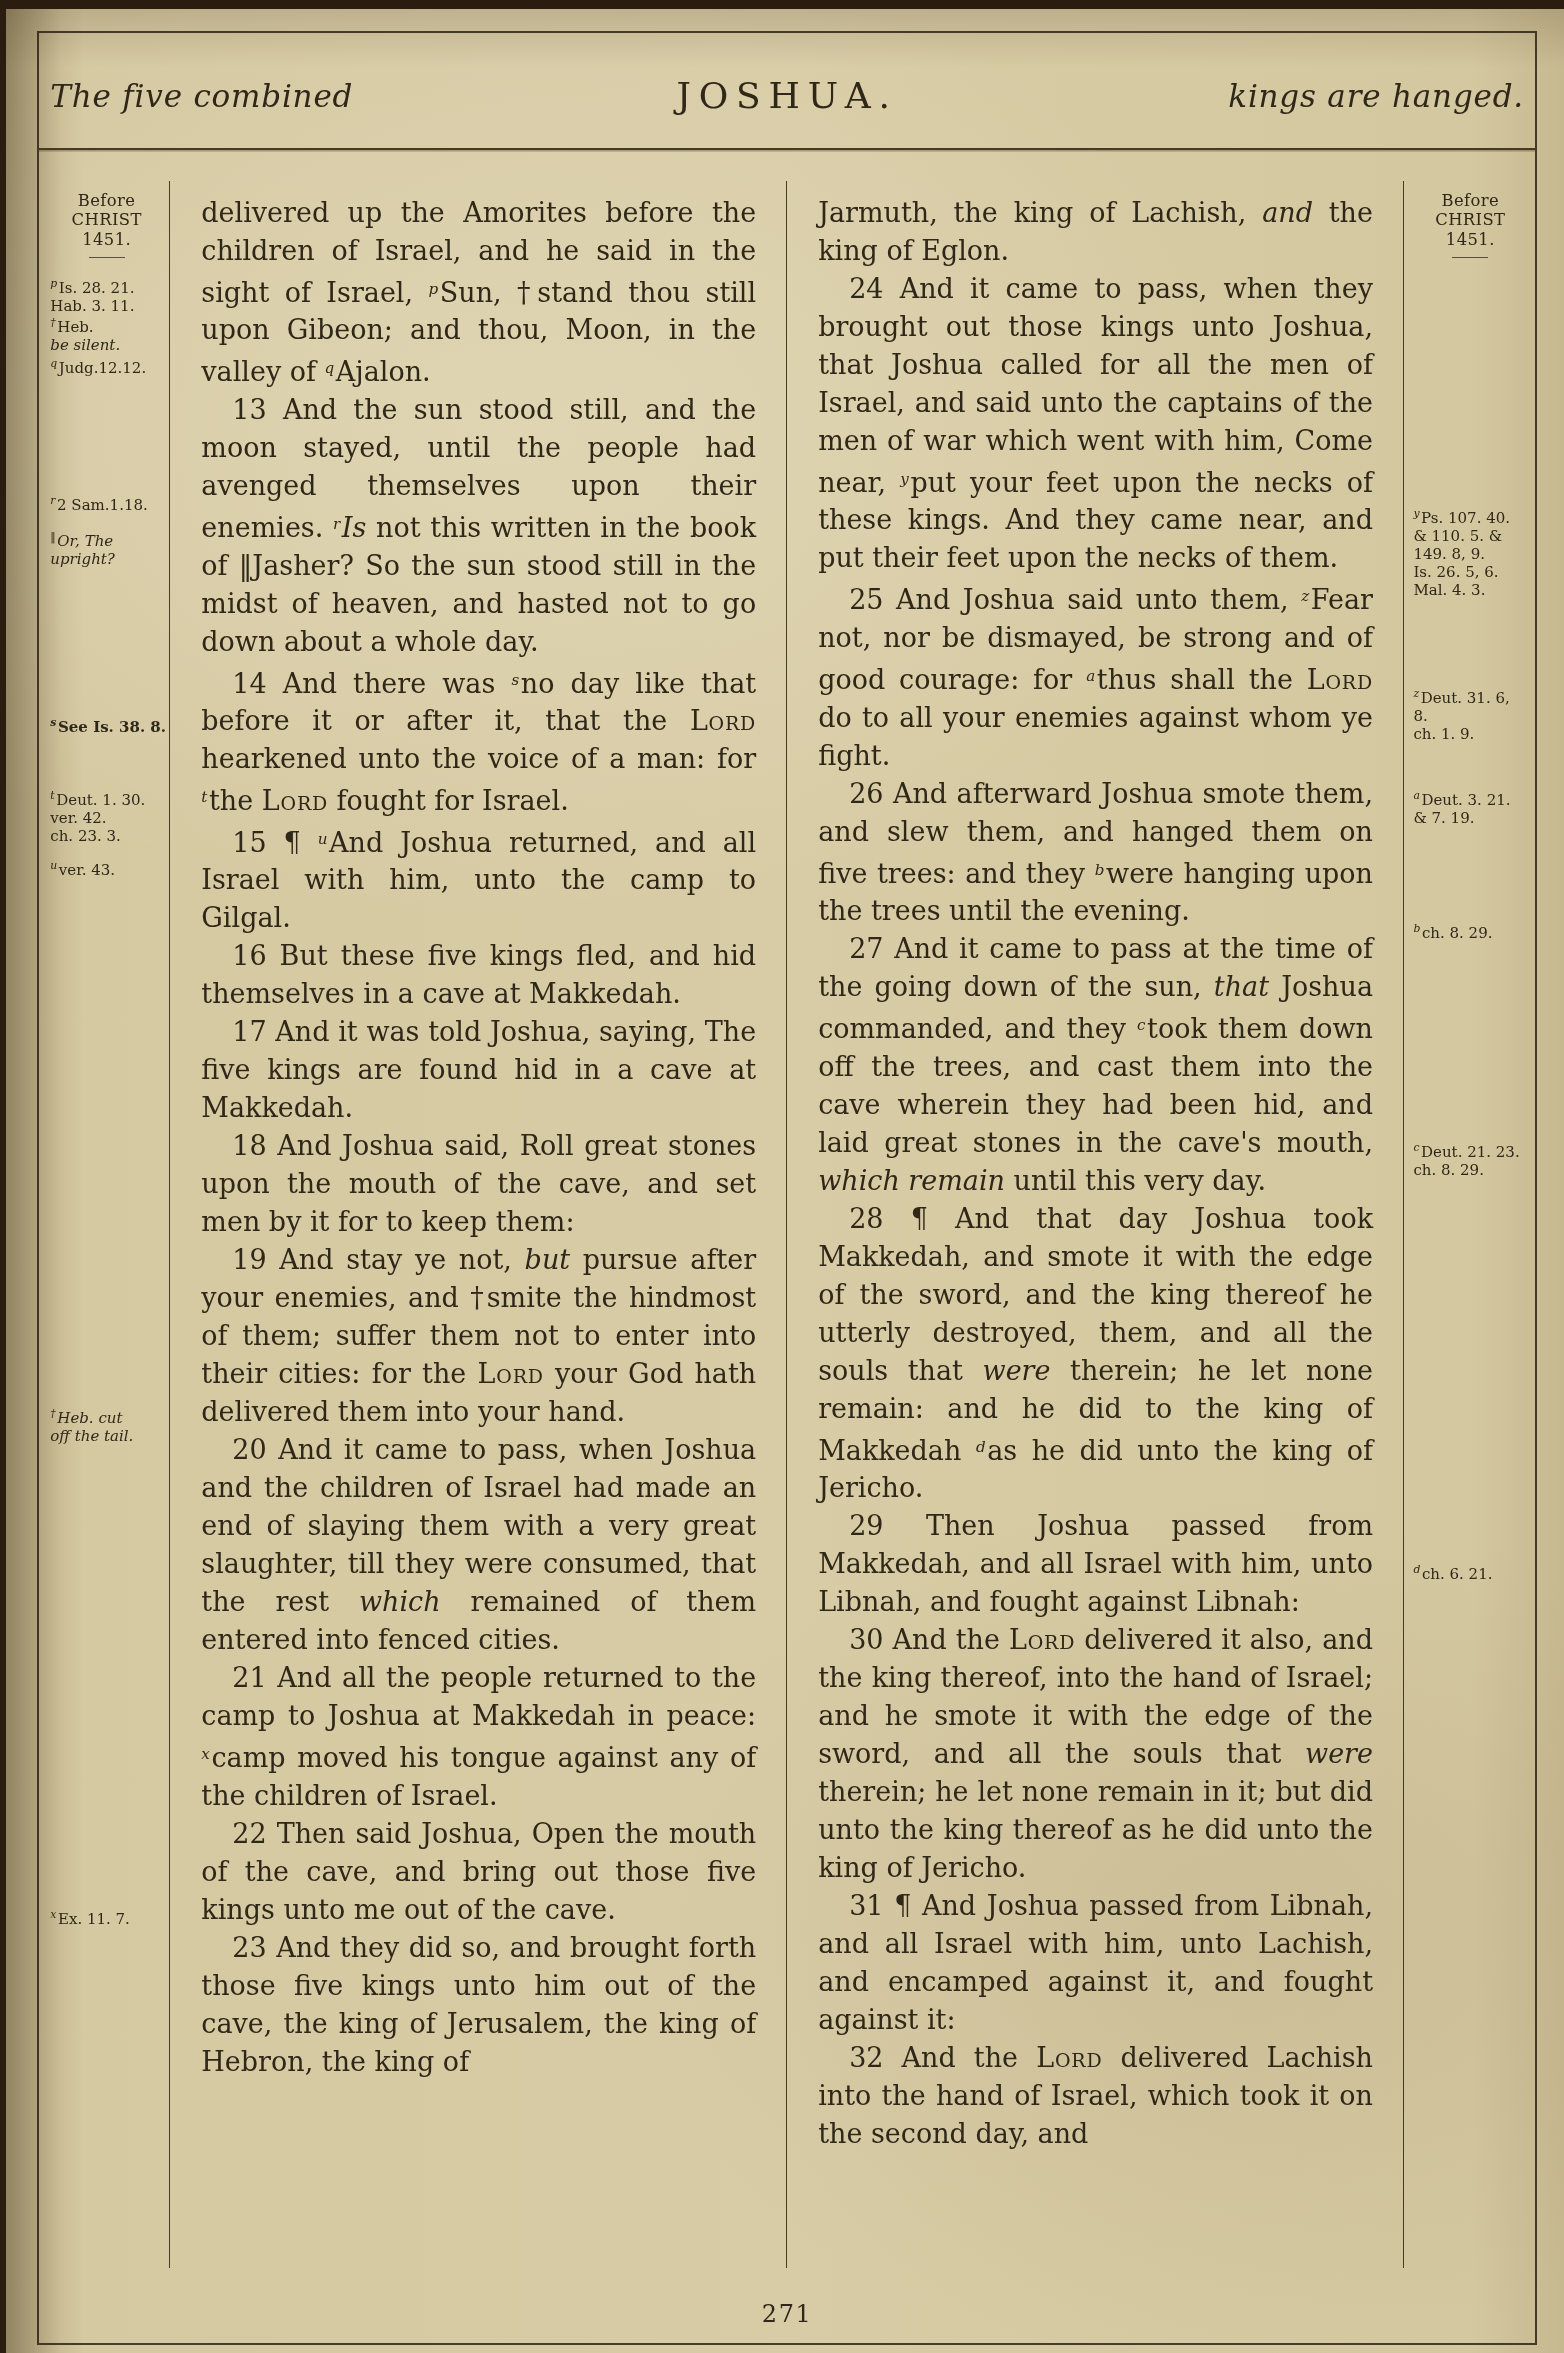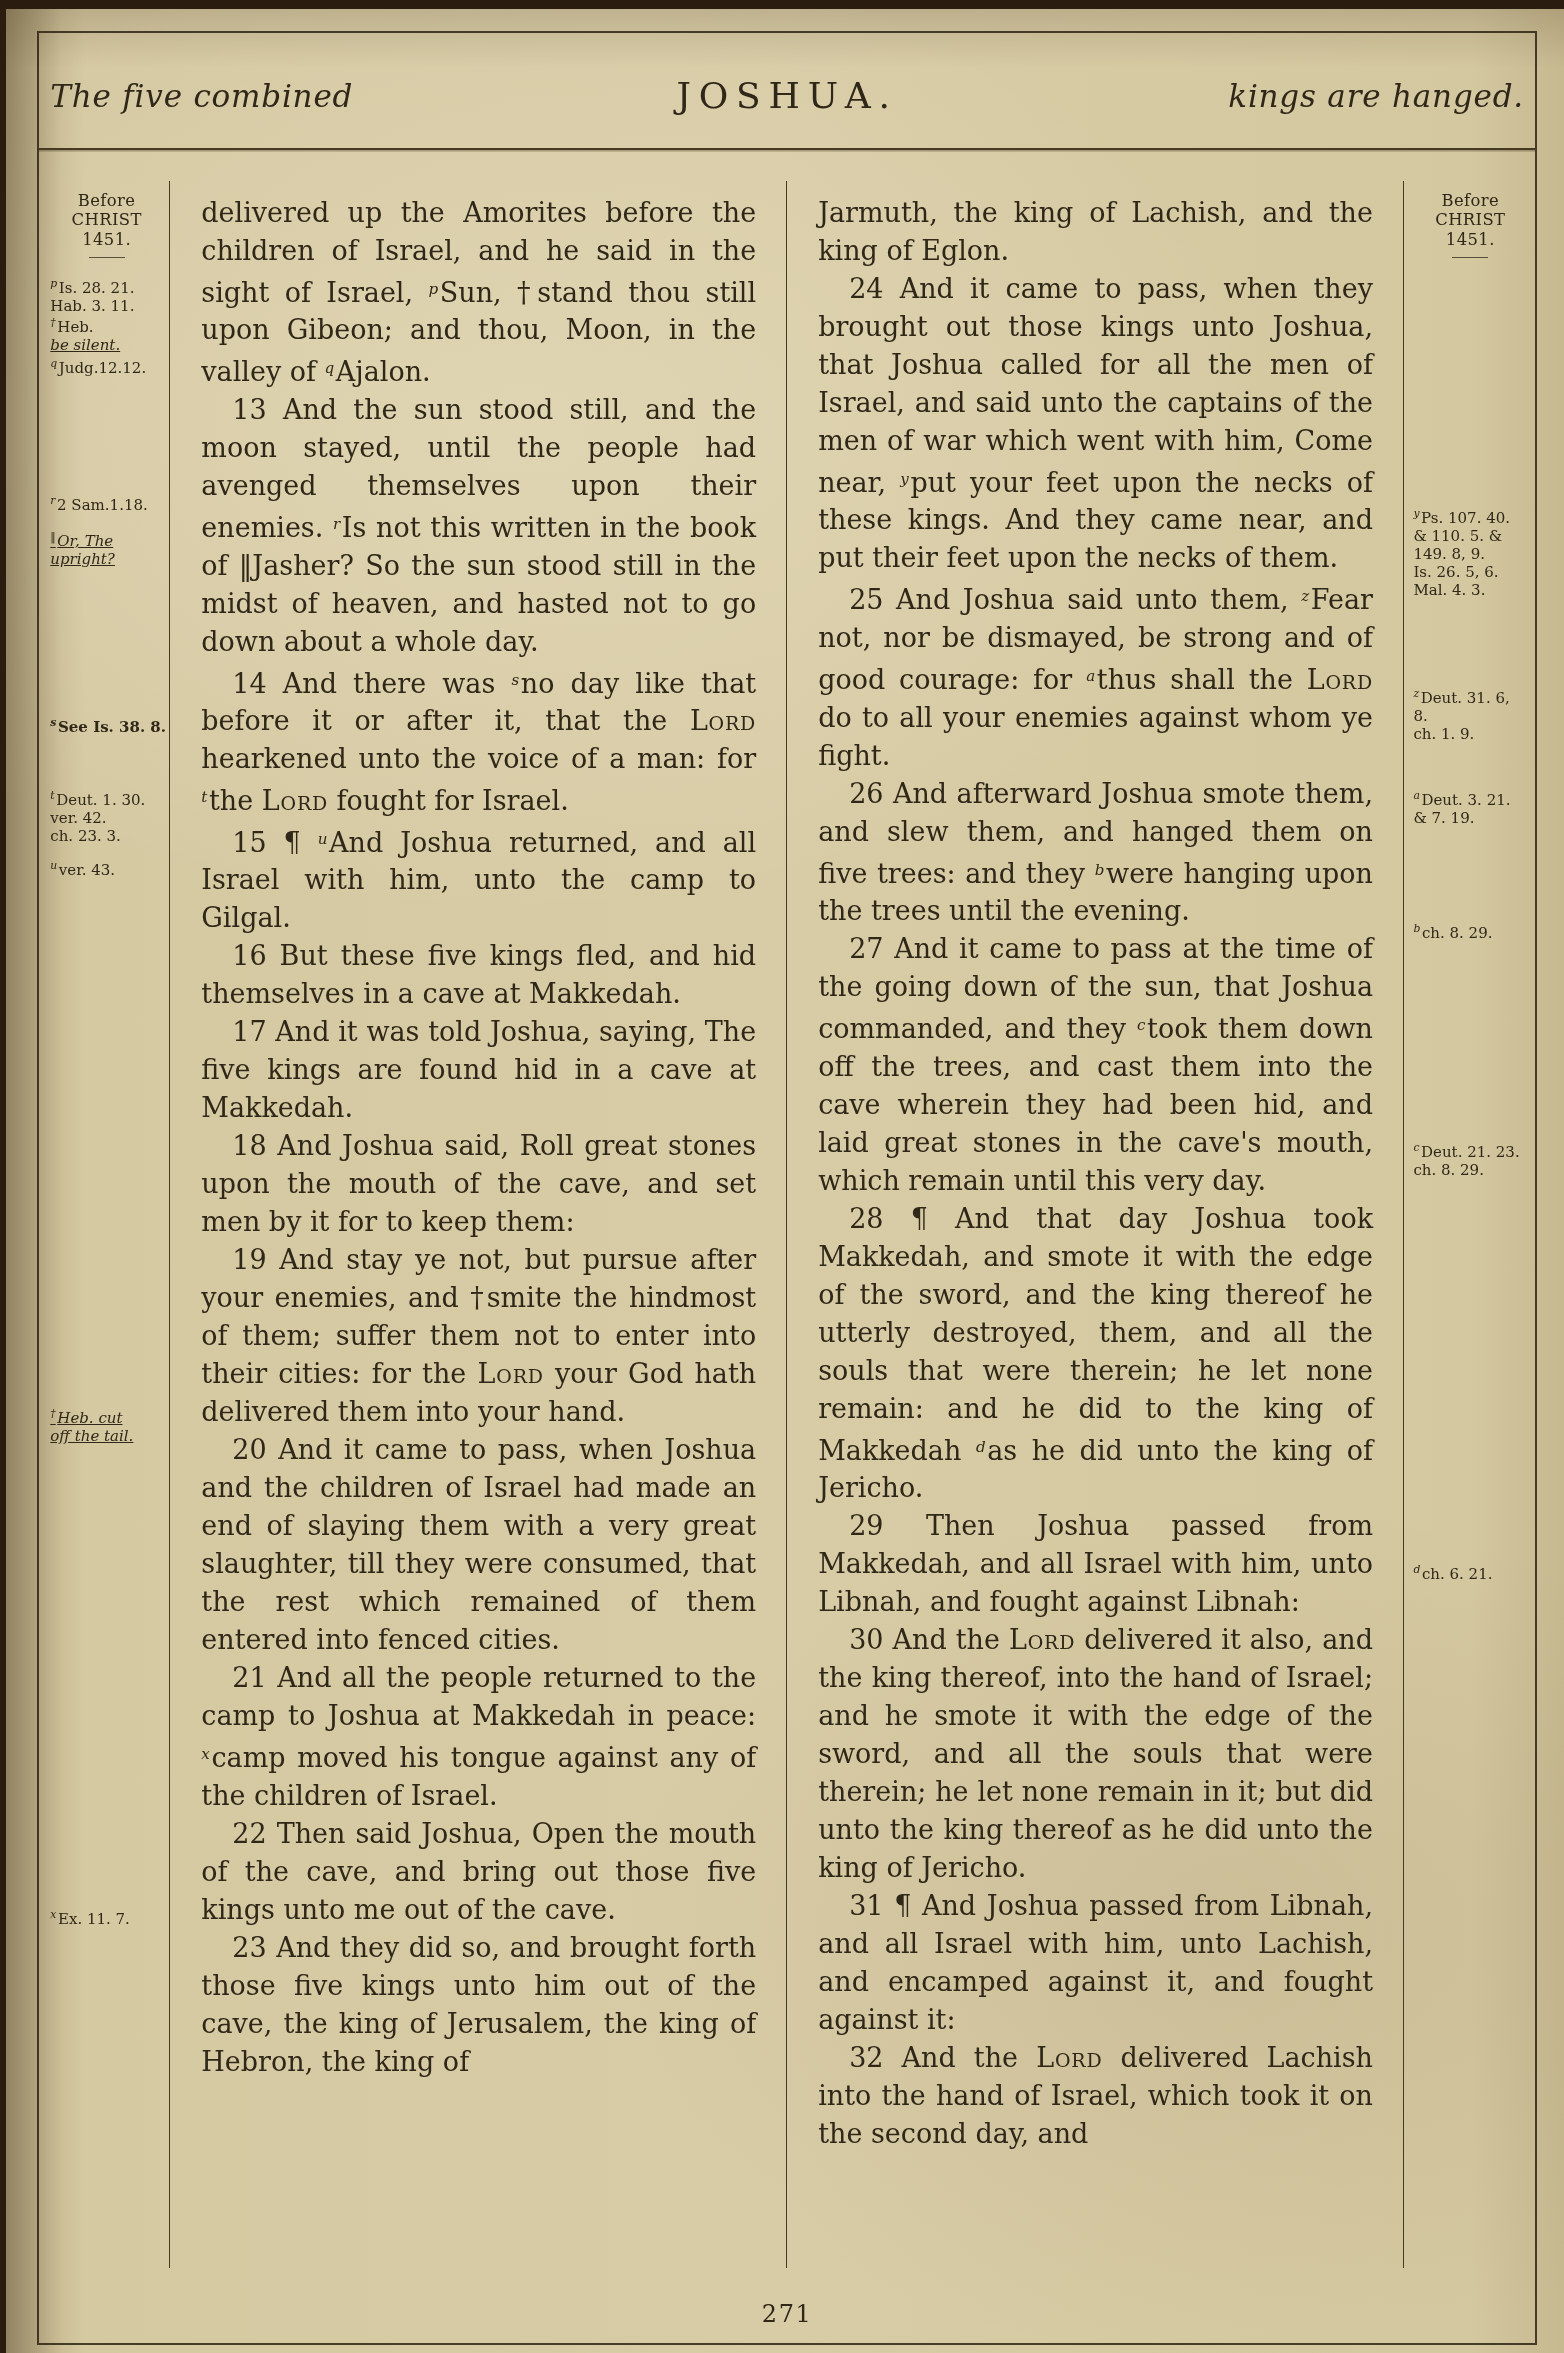--- a/index.html
+++ b/index.html
@@ -45,31 +45,31 @@
   .notes{position:relative;font-size:15px;line-height:18px;}
   .notes-left{border-right:1.6px solid var(--rule,#473a22);}
   .text-col{padding:12.5px 30px 0 31px;overflow:hidden;}
   .text-left{border-right:1.6px solid var(--rule,#473a22);}
   .text-right{border-right:1.6px solid var(--rule,#473a22);}
   .verse{
     margin:0;font-size:27px;line-height:38px;text-align:justify;
     text-justify:inter-word;color:var(--ink,#2f2718);
   }
   .verse.ind{text-indent:31px;}
-  .seg-i{}
+  .seg-i{font-style:italic;}
   .seg-sc{font-variant:small-caps;letter-spacing:0.8px;}
   .seg-r{
     font-size:0.56em;font-style:italic;vertical-align:0.5em;
     margin-right:1.6px;letter-spacing:0;
   }
   
   .note{position:absolute;left:0;right:0;padding:0 6.3px 0 11px;box-sizing:border-box;}
   .notes-right .note{padding:0 7.8px 0 9.4px;}
   .note-line{white-space:nowrap;}
-  .note-line.it{font-style:italic;text-decoration:underline;}
+  .note-line.it{font-style:italic;}
   .note .mark{font-style:italic;font-size:0.72em;margin-right:1.6px;}
   .note.bc{text-align:center;font-size:16.4px;line-height:19.6px;letter-spacing:0.4px;}
   .note.bc::after{
     content:"";display:block;width:36px;margin:7px auto 0;
     border-top:1.2px solid var(--ink,#2f2718);opacity:0.75;
   }
   
   .footer{
     height:44px;text-align:center;font-size:24px;letter-spacing:1.6px;
     padding-top:1.6px;box-sizing:border-box;

